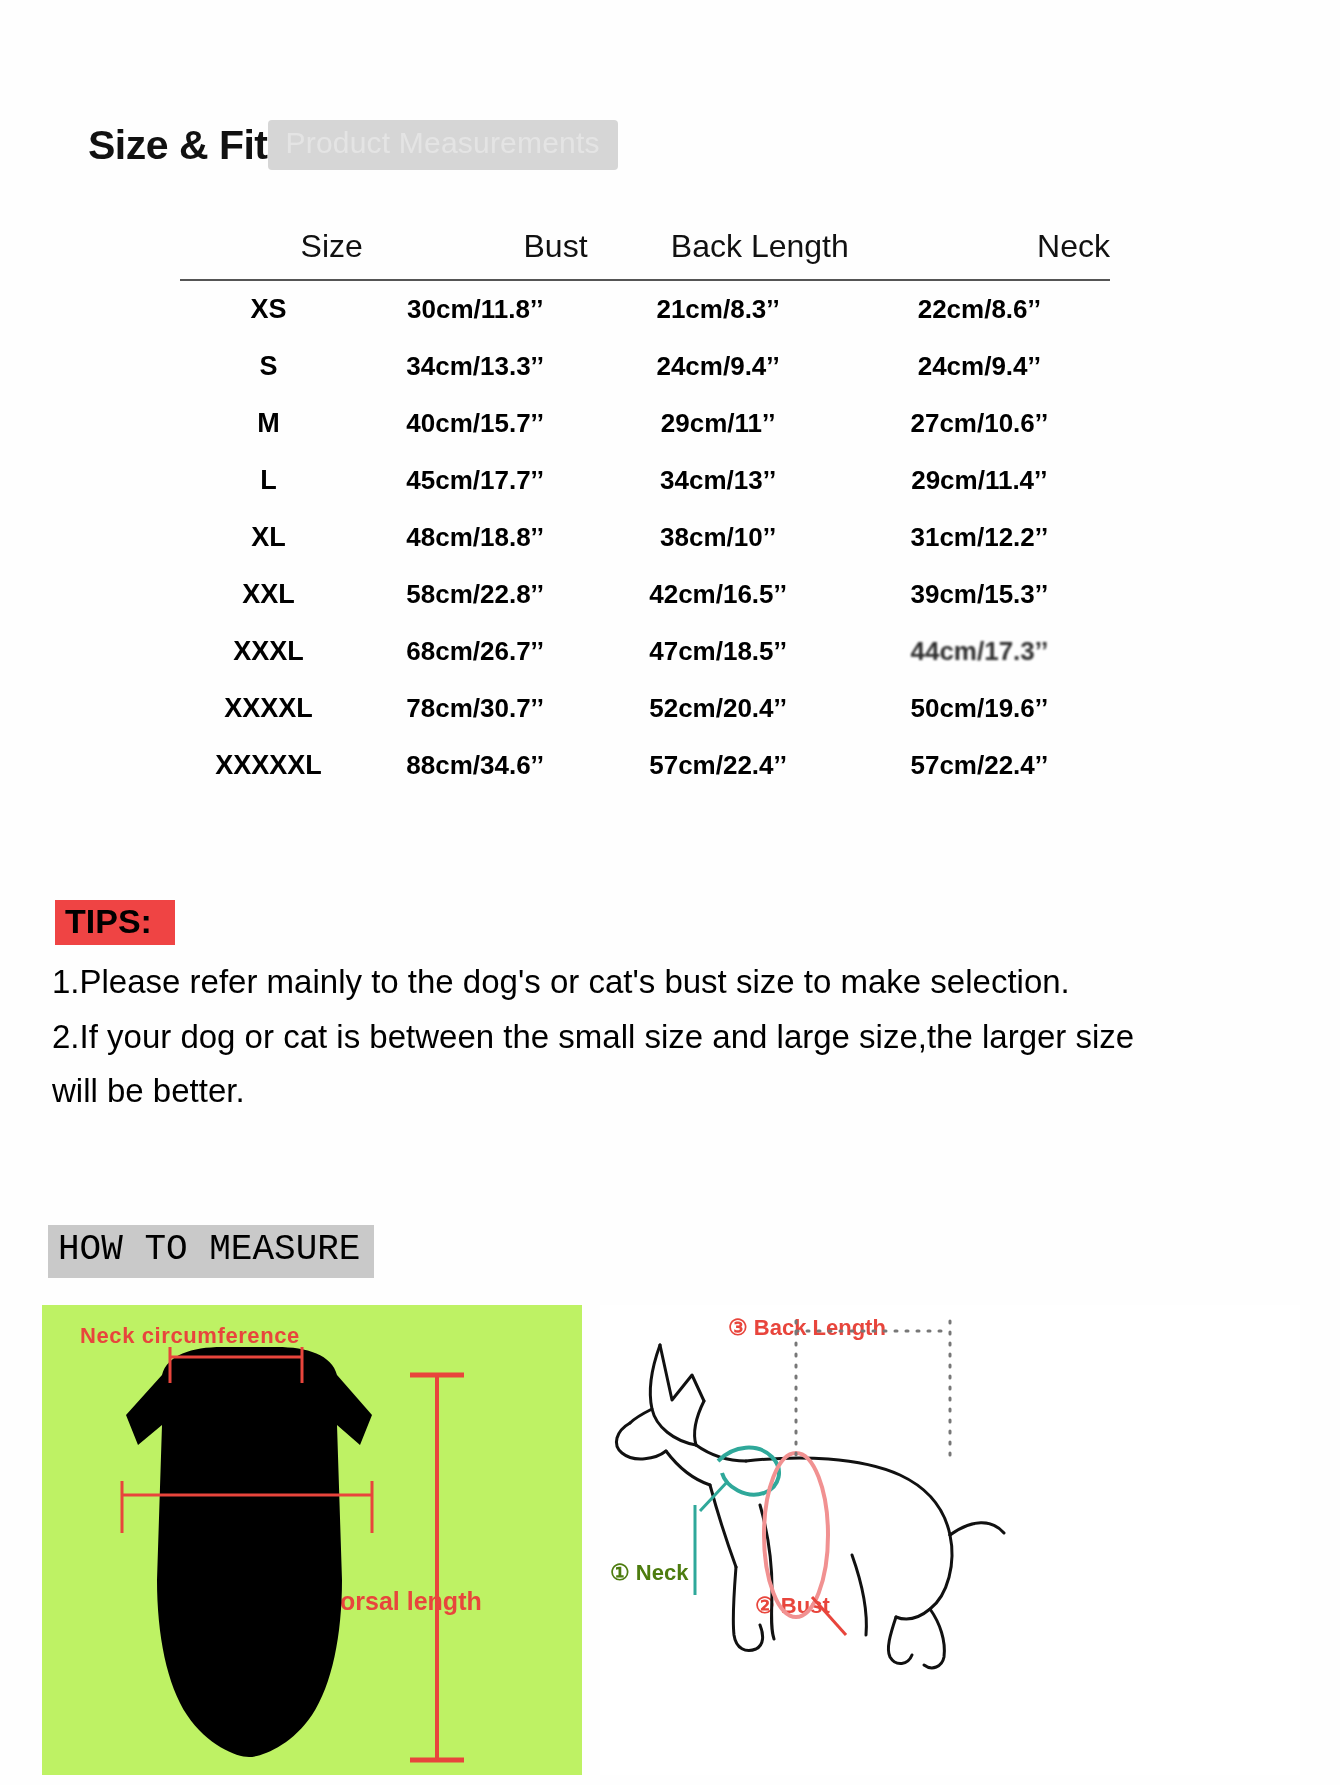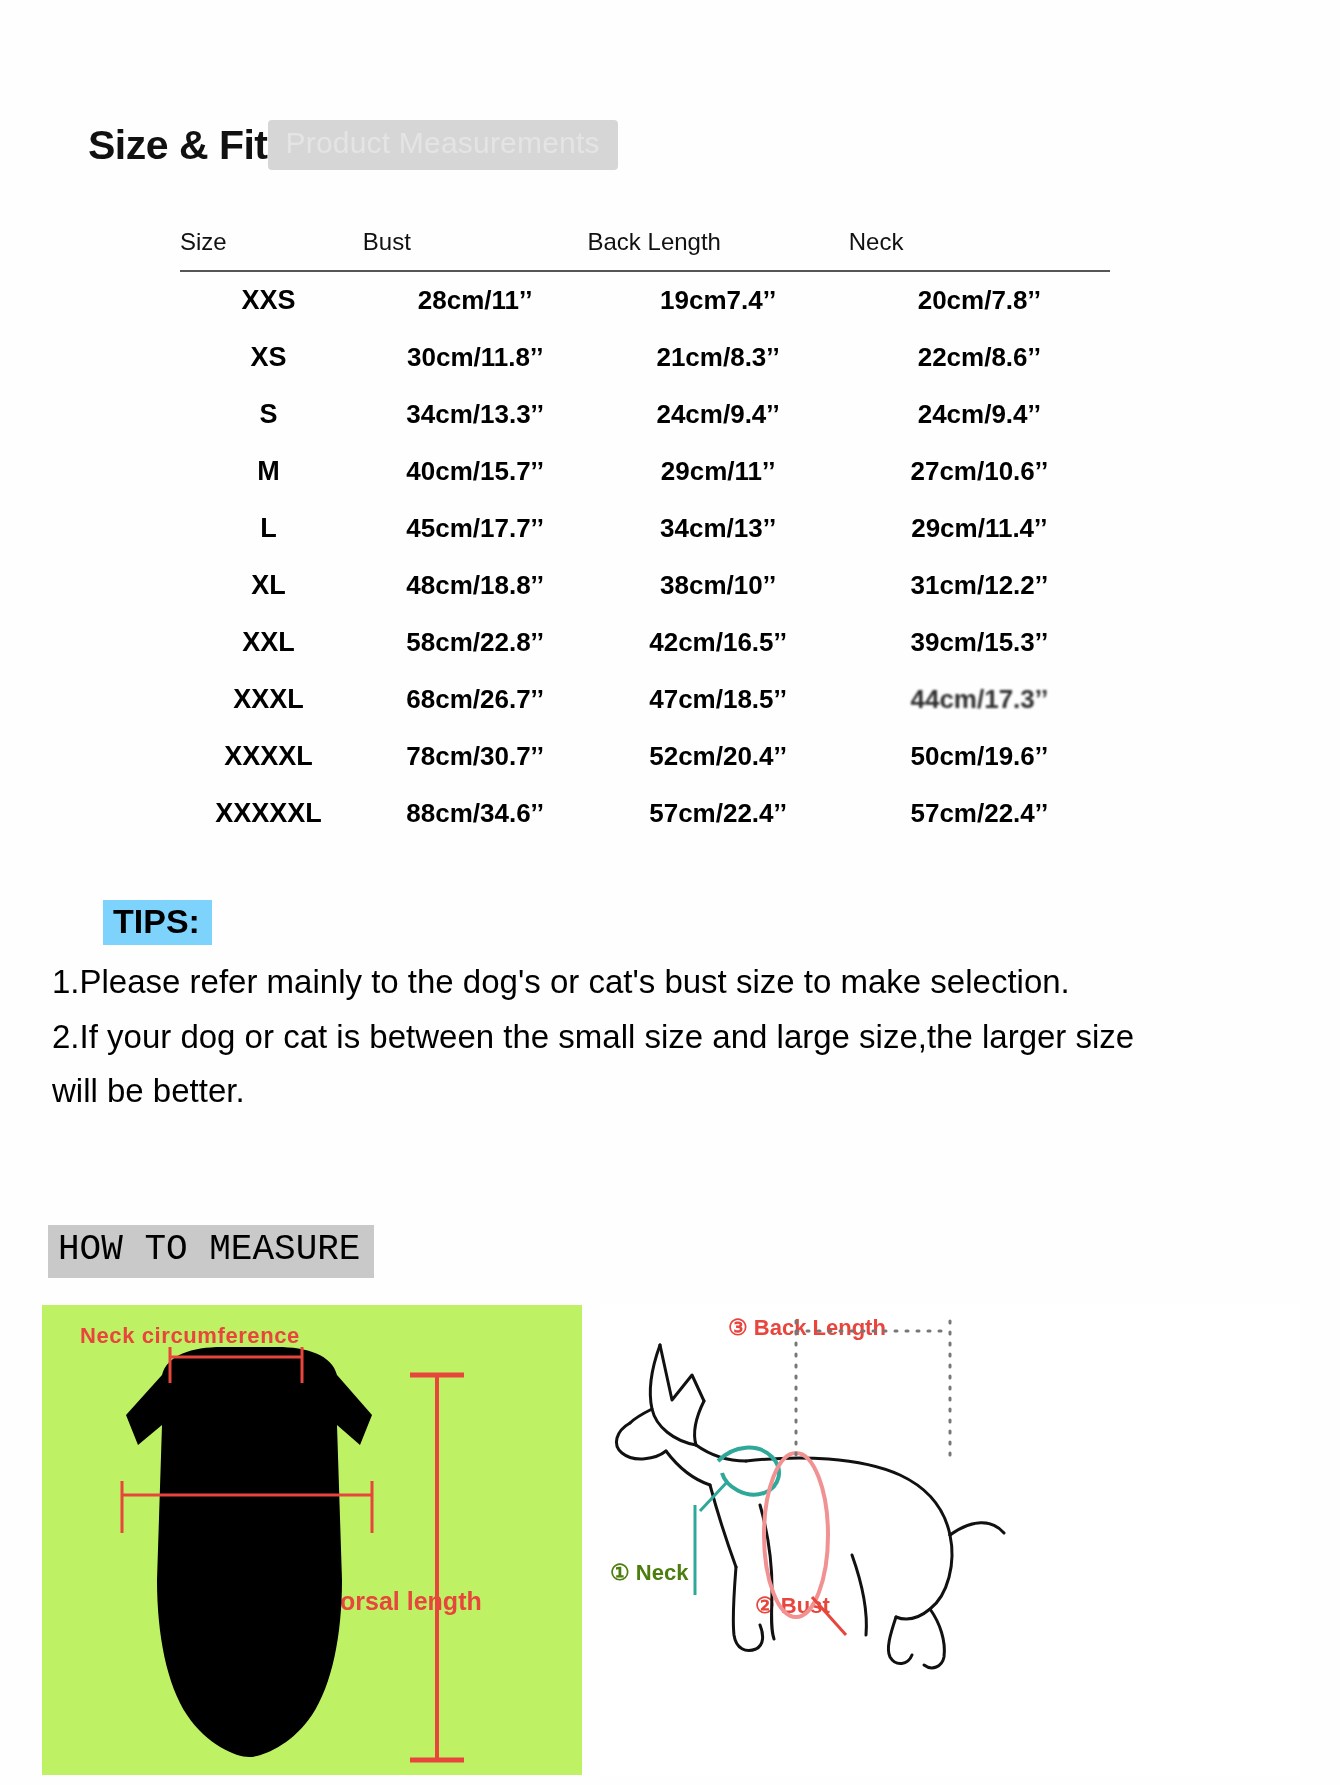--- a/index.html
+++ b/index.html
@@ -49,24 +49,24 @@
   }
   
   .size-table {
     position: absolute;
     left: 180px;
     top: 222px;
     width: 930px;
     border-collapse: collapse;
   }
   .size-table th {
-    font-size: 24px;
+    font-size: 32px;
     font-weight: normal;
     padding: 6px 0 14px 0;
-    text-align: left;
+    text-align: right;
     color: #111;
   }
   .size-table thead tr {
     border-bottom: 2px solid #555;
   }
   .size-table td {
     font-size: 26px;
     font-weight: bold;
     text-align: center;
     padding: 13px 0 13px 0;
@@ -85,27 +85,26 @@
   .col-neck { width: 250px; }
   .blurry {
     filter: blur(0.9px);
     opacity: 0.82;
   }
   
   .tips-label {
     position: absolute;
     left: 55px;
     top: 900px;
-    background: #7dd3fc;
+    background: #ef4444;
     font-size: 34px;
     font-weight: bold;
-    padding: 2px 12px 4px 10px;
-    color: #000;
-    font-family: "Liberation Sans", sans-serif;
-    margin-left: 48px;
+    padding: 2px 23px 4px 10px;
+    color: #000;
+    font-family: "Liberation Sans", sans-serif;
   }
   .tips-body {
     position: absolute;
     left: 52px;
     top: 955px;
     width: 1125px;
     font-size: 33px;
     line-height: 1.62;
     color: #000;
     font-family: "Liberation Sans", sans-serif;
@@ -196,26 +195,20 @@
     <thead>
       <tr>
         <th>Size</th>
         <th>Bust</th>
         <th>Back Length</th>
         <th>Neck</th>
       </tr>
     </thead>
     <tbody>
       <tr>
-        <td class="sizecol">XXS</td>
-        <td>28cm/11’’</td>
-        <td>19cm7.4’’</td>
-        <td>20cm/7.8’’</td>
-      </tr>
-      <tr>
         <td class="sizecol">XS</td>
         <td>30cm/11.8’’</td>
         <td>21cm/8.3’’</td>
         <td>22cm/8.6’’</td>
       </tr>
       <tr>
         <td class="sizecol">S</td>
         <td>34cm/13.3’’</td>
         <td>24cm/9.4’’</td>
         <td>24cm/9.4’’</td>

